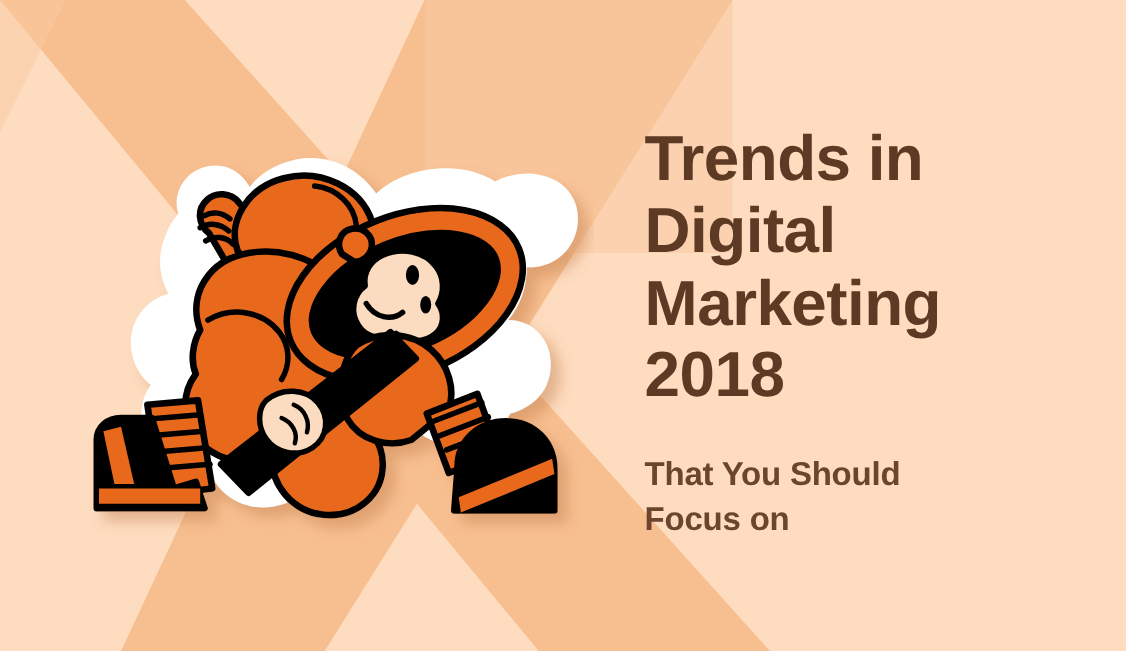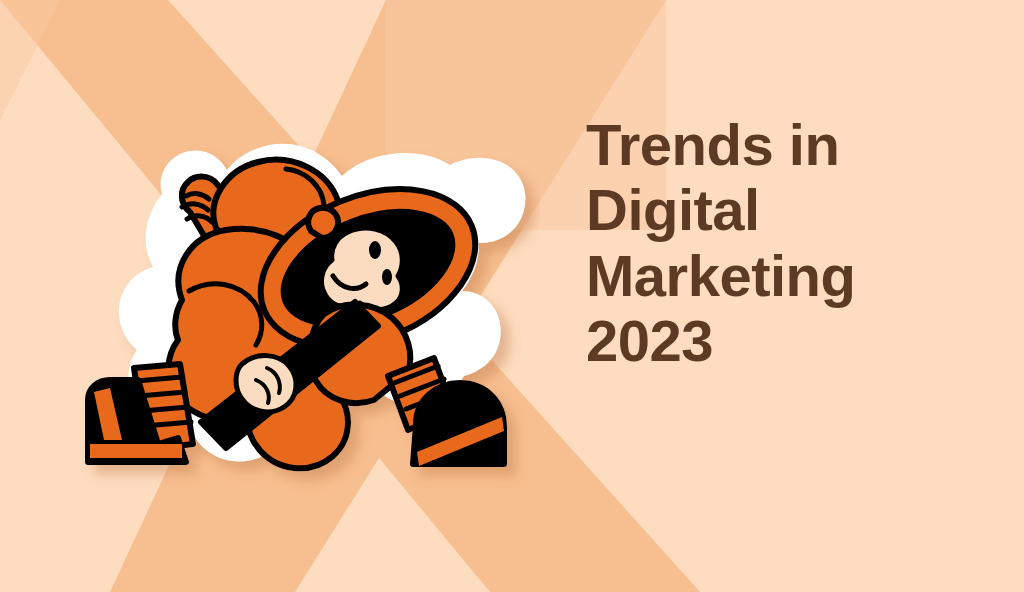--- a/index.html
+++ b/index.html
@@ -217,16 +217,18 @@
         <path fill="#E8691E" d="M64,292 L80,288 L92,340 L74,340 Z"></path>
       </g>
 
     </g>
   </svg>
 
   <div id="text-block">
     <h1 id="title">Trends in
 Digital
 Marketing
-2023</h1>
+2018</h1>
+    <p id="subtitle">That You Should
+Focus on</p>
   </div>
 
 </div>
 
 </body></html>

